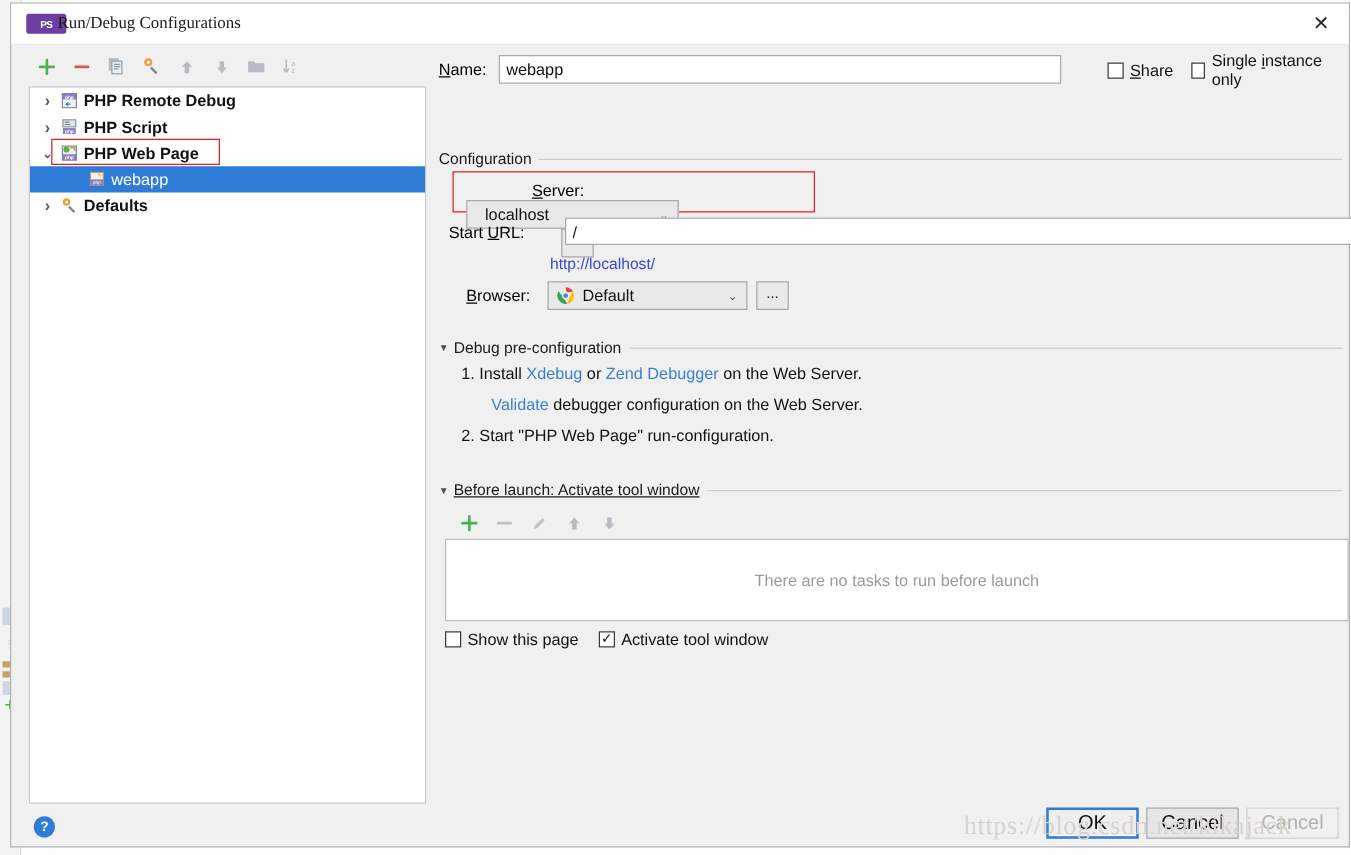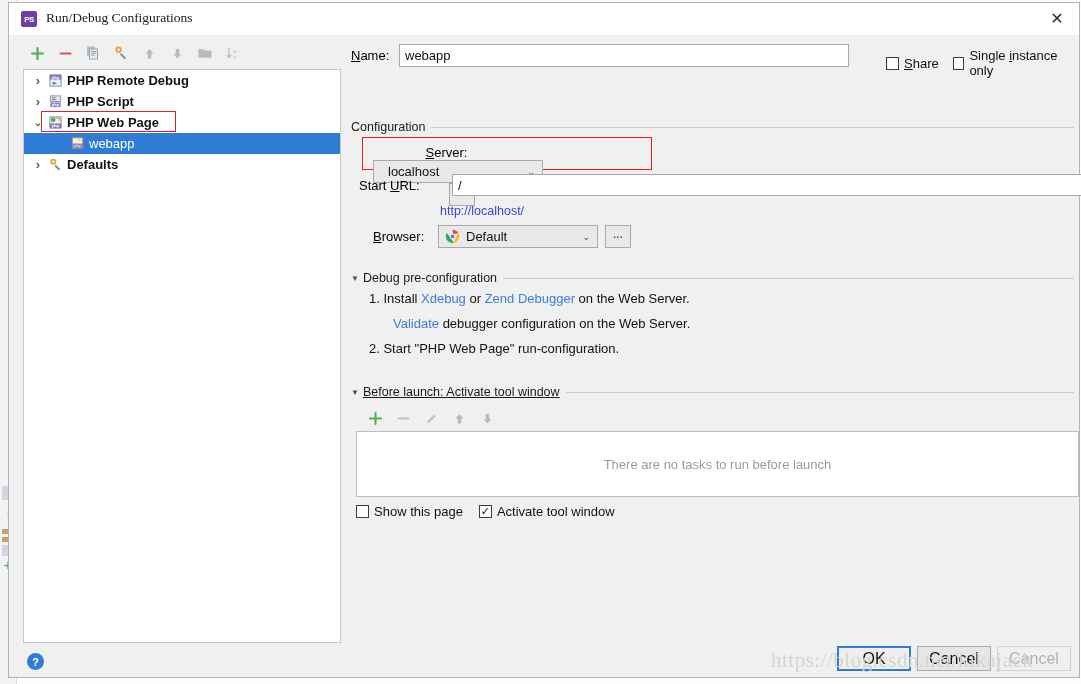--- a/index.html
+++ b/index.html
@@ -24,21 +24,21 @@
     border:1px solid #b4b4b4;
     box-sizing:border-box;
   }
 
   
   #titlebar {
     position:relative; height:32px; background:#ffffff;
     border-bottom:1px solid #ebebeb;
   }
   #app-icon {
-    position:absolute; left:12px; top:8px; width:16px; height:16px;
+    position:absolute; left:12px; top:8px; width:32px; height:16px;
     background:#6e3fa3; border-radius:2px;
     color:#fff; font-size:8px; font-weight:bold;
     display:flex; align-items:center; justify-content:center;
     letter-spacing:-0.5px;
   }
   #title-text {
     position:absolute; left:37px; top:7px;
     font-size:13.5px; color:#1a1a1a;font-family:Liberation Serif, serif;
   }
   #close-btn {
@@ -78,21 +78,21 @@
   .u { text-decoration:underline; }
 
   #name-row { position:absolute; left:0; top:5px; width:730px; display:flex; align-items:center; }
   #name-label { width:48px; font-size:13px; }
   #name-input {
     width:450px; height:23px; box-sizing:border-box;
     border:1px solid #a9a9a9; background:#fff;
     font-family:"Liberation Sans", sans-serif; font-size:13px;
     padding:0 5px; color:#111; outline:none;
   }
-  #share-wrap { position:absolute; left:535px; top:9px; display:flex; align-items:center; gap:14px; }
+  #share-wrap { position:absolute; left:535px; top:2px; display:flex; align-items:center; gap:14px; }
   .cb-wrap { display:flex; align-items:center; gap:5px; cursor:pointer; font-size:13px; color:#111; }
   .cb {
     width:13px; height:13px; border:1px solid #3c3c3c; background:#fff;
     box-sizing:border-box; display:flex; align-items:center; justify-content:center;
     font-size:11px; line-height:1; color:#111;
   }
 
   
   .group-head { position:absolute; display:flex; align-items:center; width:723px; }
   .group-head .gtext { font-size:12.5px; color:#1a1a1a; white-space:nowrap; padding-right:6px; }

